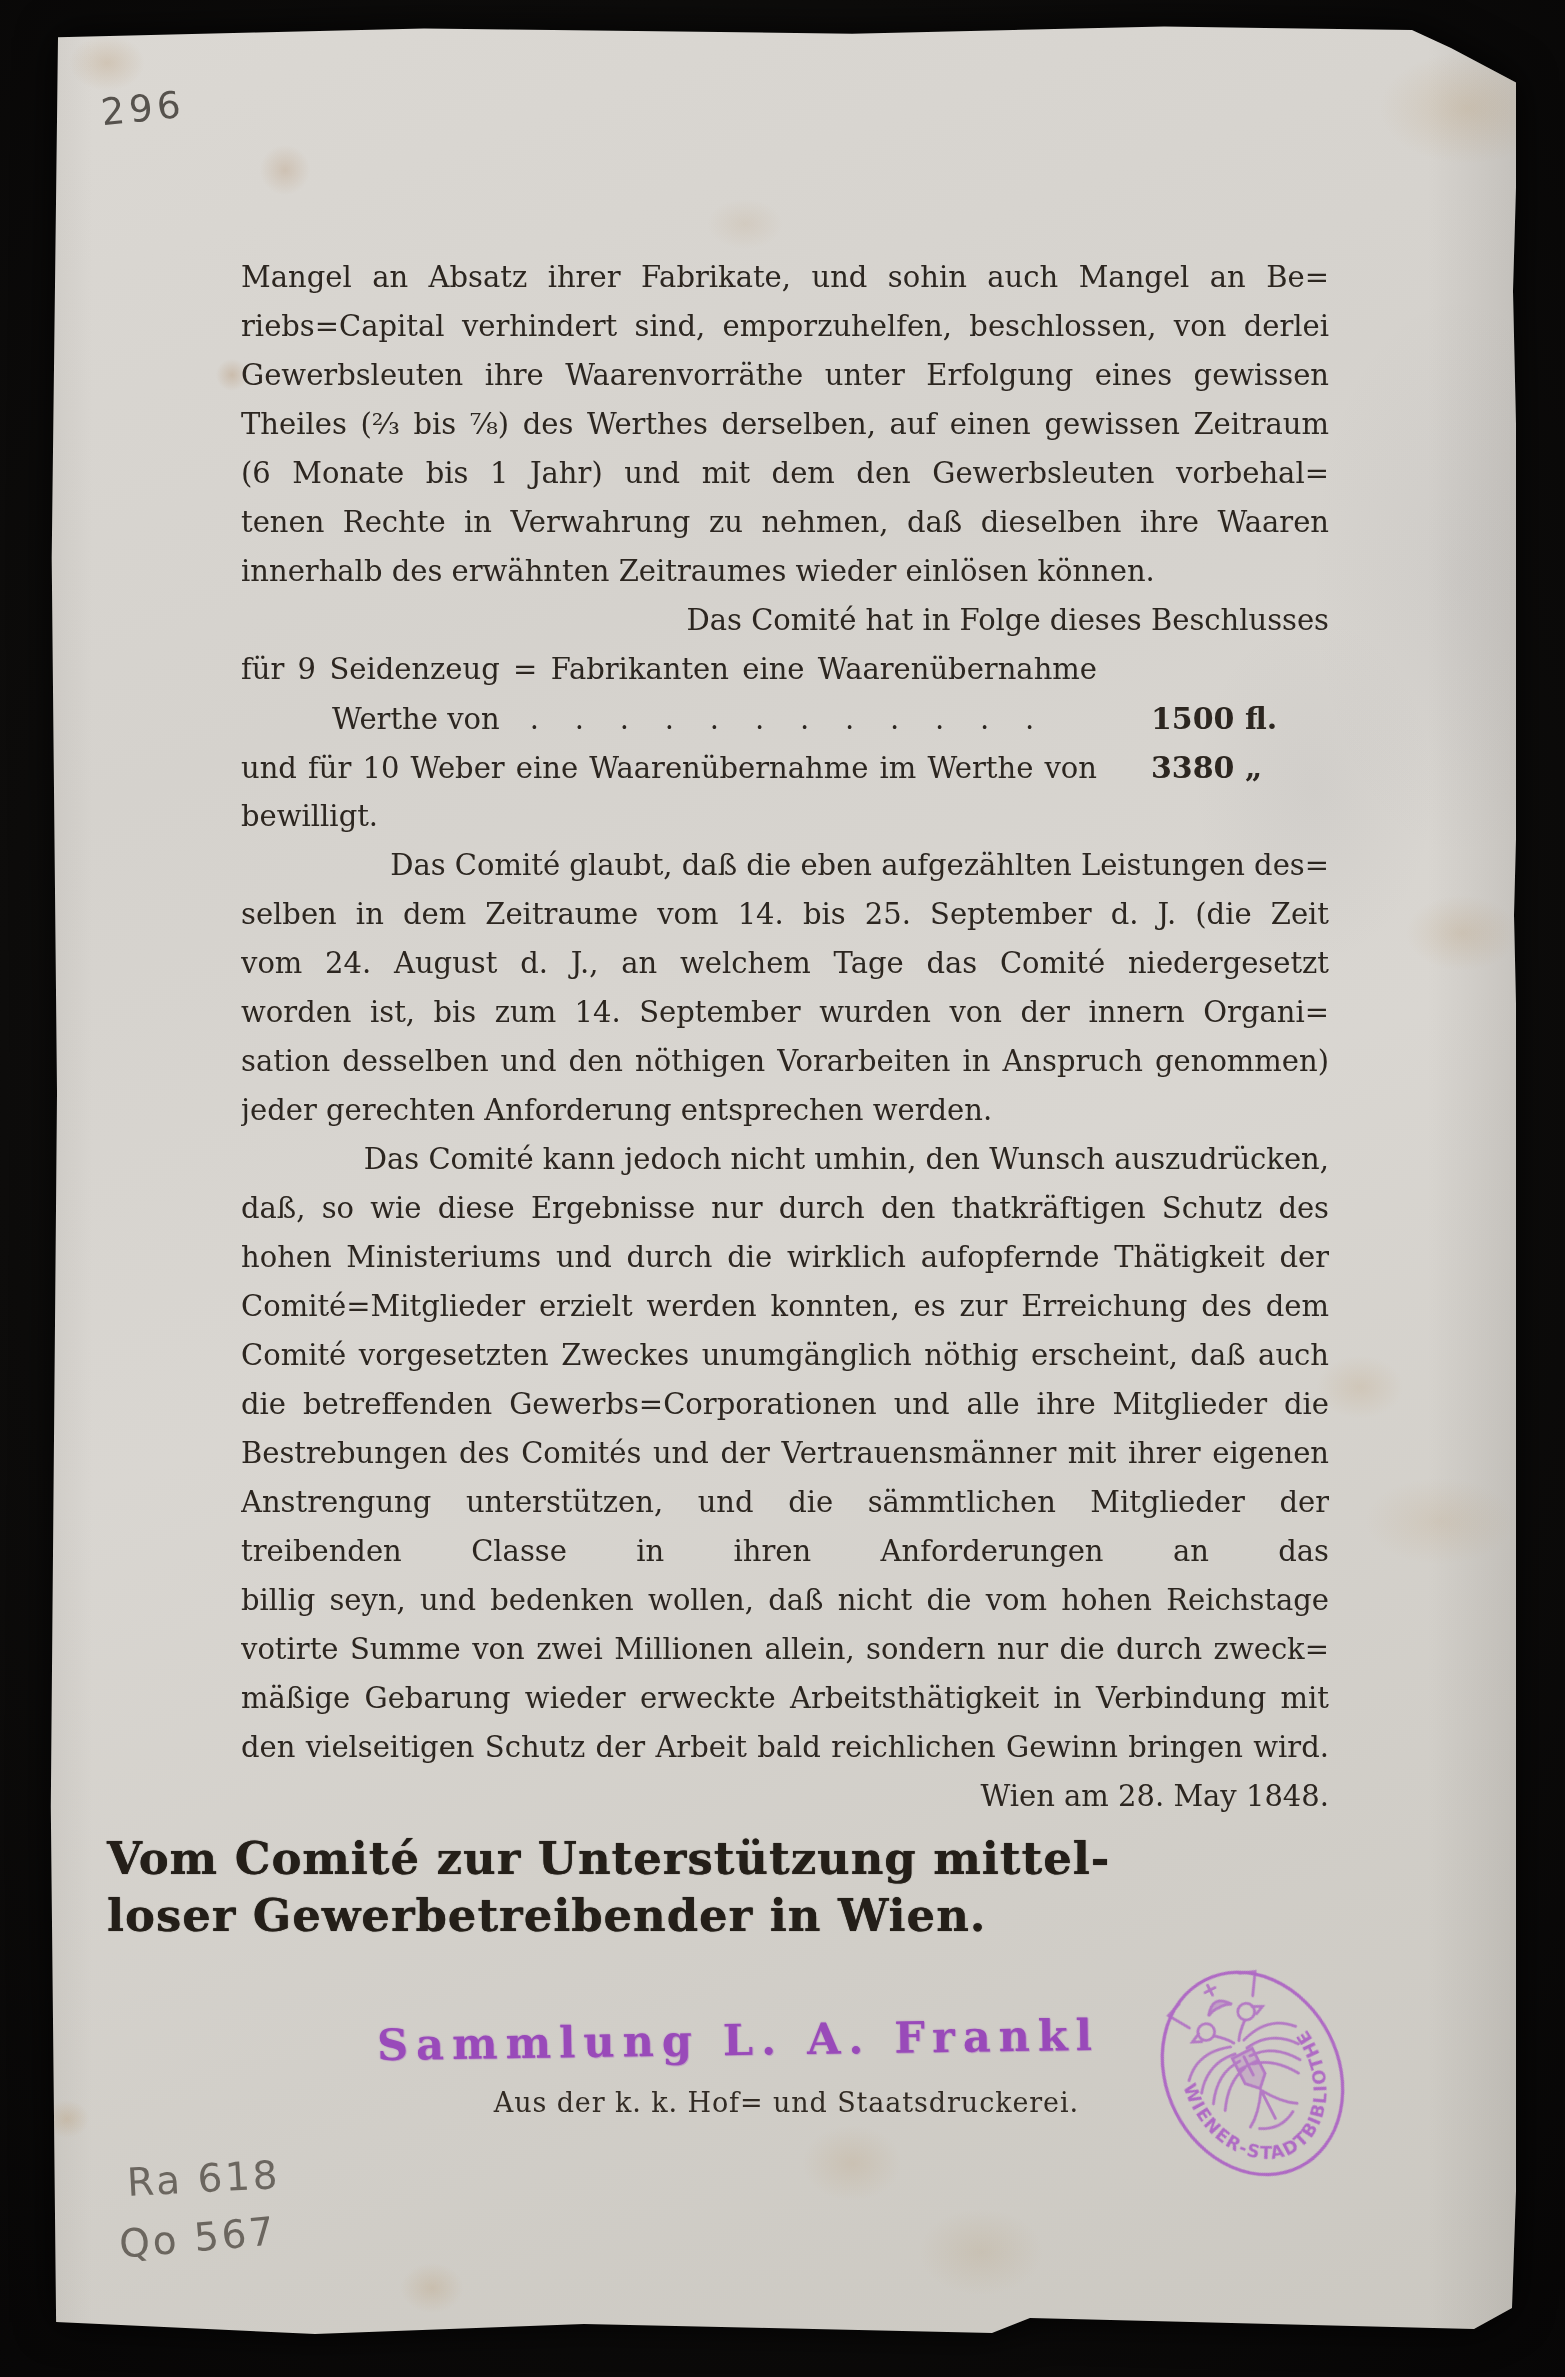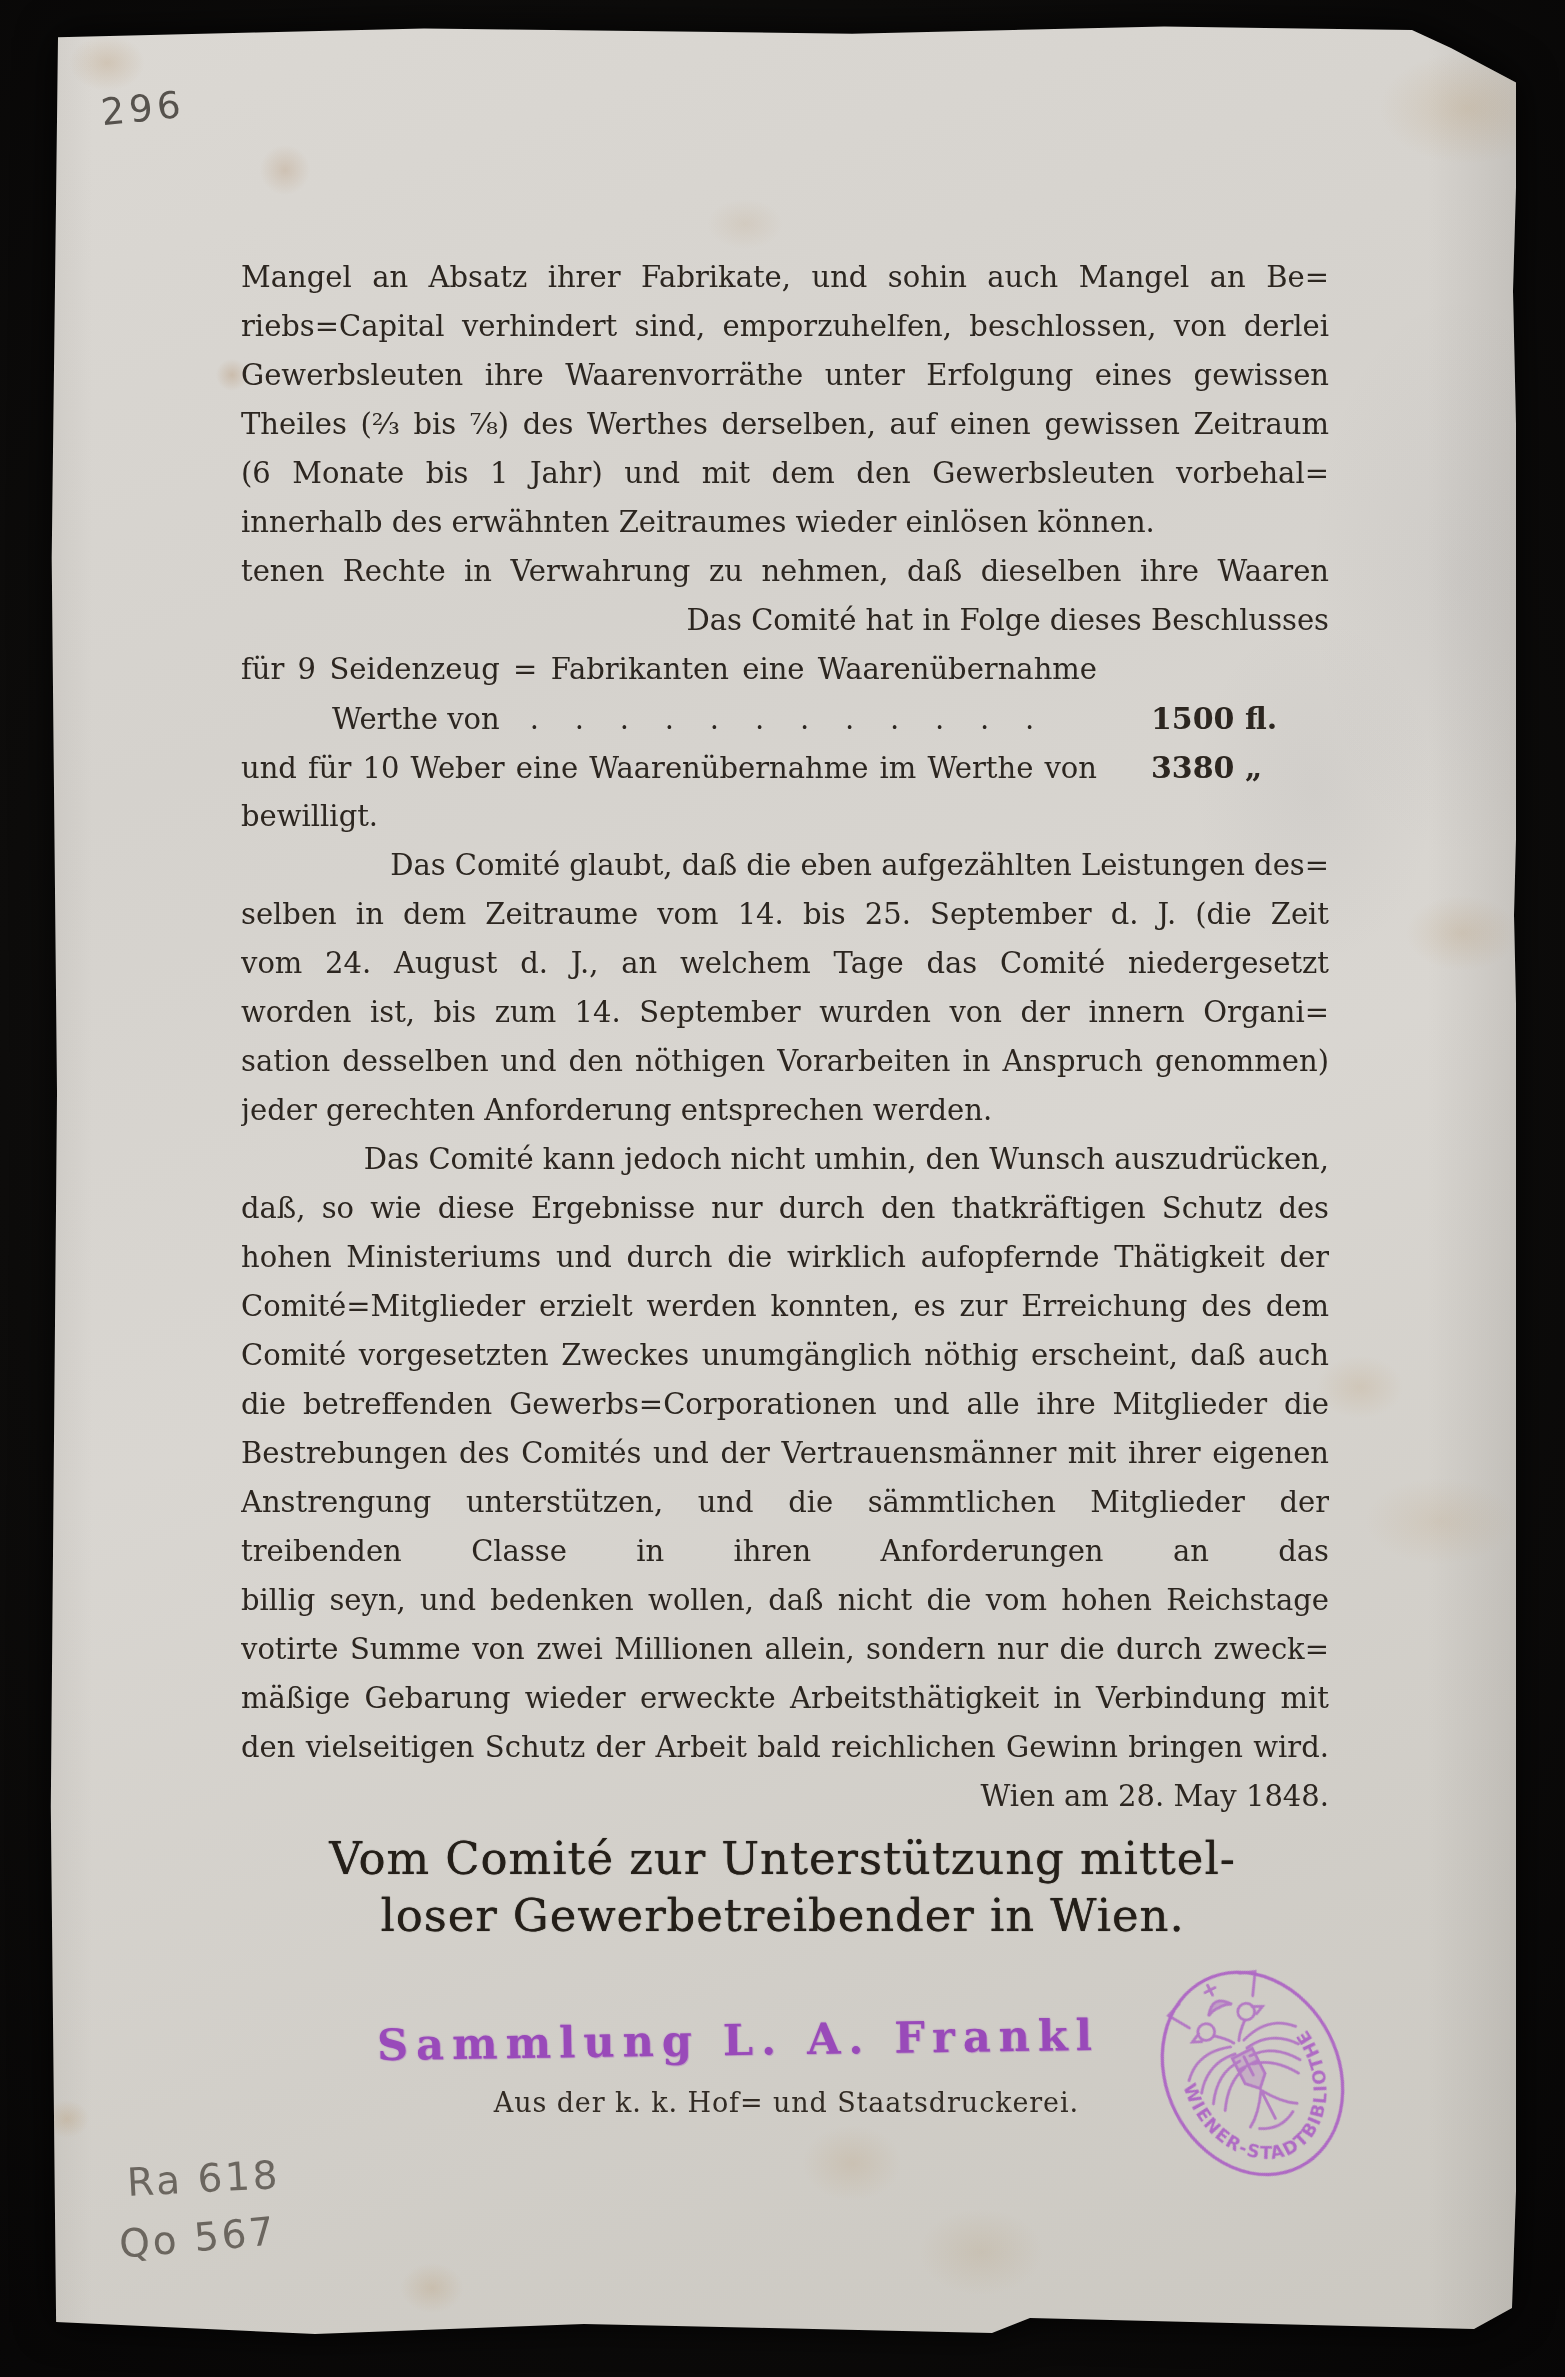--- a/index.html
+++ b/index.html
@@ -48,22 +48,22 @@
   .indent { text-indent:91px;text-align:right; }
   .sub { width:856px; }
   .amt-line { display:flex; align-items:baseline; height:49px; }
   .amt-label { padding-left:91px; line-height:49px; font-size:29px; white-space:nowrap; }
   .leader { flex:1; line-height:49px; font-size:29px; letter-spacing:1.8px; word-spacing:23px; overflow:hidden; white-space:nowrap; padding:0 23px 0 30px; }
   .jtext { display:inline-block; width:856px; height:49px; line-height:49px; font-size:29px; text-align:justify; overflow:hidden; vertical-align:baseline; }
   .jtext::after { content:""; display:inline-block; width:100%; height:0; }
   .amount { width:178px; font-weight:bold; font-size:30px; line-height:49px; text-align:left; white-space:nowrap; }
   .spacer { flex:1; }
   .heading {
-    position:absolute; left:58px; top:1807px; width:1351px; text-align:center;
-    color:#241f19; font-weight:normal; font-size:45px; line-height:57px; letter-spacing:0.9px;
+    position:absolute; left:58px; top:1807px; width:1351px; 
+    color:#241f19; font-weight:bold; font-size:45px; line-height:57px; letter-spacing:0.9px;
     text-shadow: 0 0 0.9px #241f19;
   }
   .collection-stamp {
     position:absolute; left:328px; top:1992px; width:713px;
     font-size:43px; font-weight:bold; letter-spacing:8px; color:#9238b8;
     transform:rotate(-0.8deg); opacity:.88;
     text-shadow: 0 0 1.8px rgba(146,56,184,.55), 0.9px 0.9px 0 rgba(146,56,184,.25);
     white-space:nowrap;
   }
   .imprint {
@@ -87,22 +87,22 @@
       <div class="pencil pencil-296">296</div>
 
       <div class="textblock">
 
         <div>
           <span class="line jline">Mangel an Absatz ihrer Fabrikate, und sohin auch Mangel an Be=</span>
           <span class="line jline">riebs=Capital verhindert sind, emporzuhelfen, beschlossen, von derlei</span>
           <span class="line jline">Gewerbsleuten ihre Waarenvorräthe unter Erfolgung eines gewissen</span>
           <span class="line jline">Theiles (²⁄₃ bis ⁷⁄₈) des Werthes derselben, auf einen gewissen Zeitraum</span>
           <span class="line jline">(6 Monate bis 1 Jahr) und mit dem den Gewerbsleuten vorbehal=</span>
+          <span class="line jline">tenen Rechte in Verwahrung zu nehmen, daß dieselben ihre Waaren</span>
           <span class="line">innerhalb des erwähnten Zeitraumes wieder einlösen können.</span>
-          <span class="line jline">tenen Rechte in Verwahrung zu nehmen, daß dieselben ihre Waaren</span>
         </div>
 
         <div>
           <span class="line indent">Das Comité hat in Folge dieses Beschlusses</span>
           <span class="line jline sub">für 9 Seidenzeug = Fabrikanten eine Waarenübernahme im</span>
           <div class="amt-line">
             <span class="amt-label">Werthe von</span>
             <span class="leader">. . . . . . . . . . . .</span>
             <span class="amount">1500 fl.</span>
           </div>

